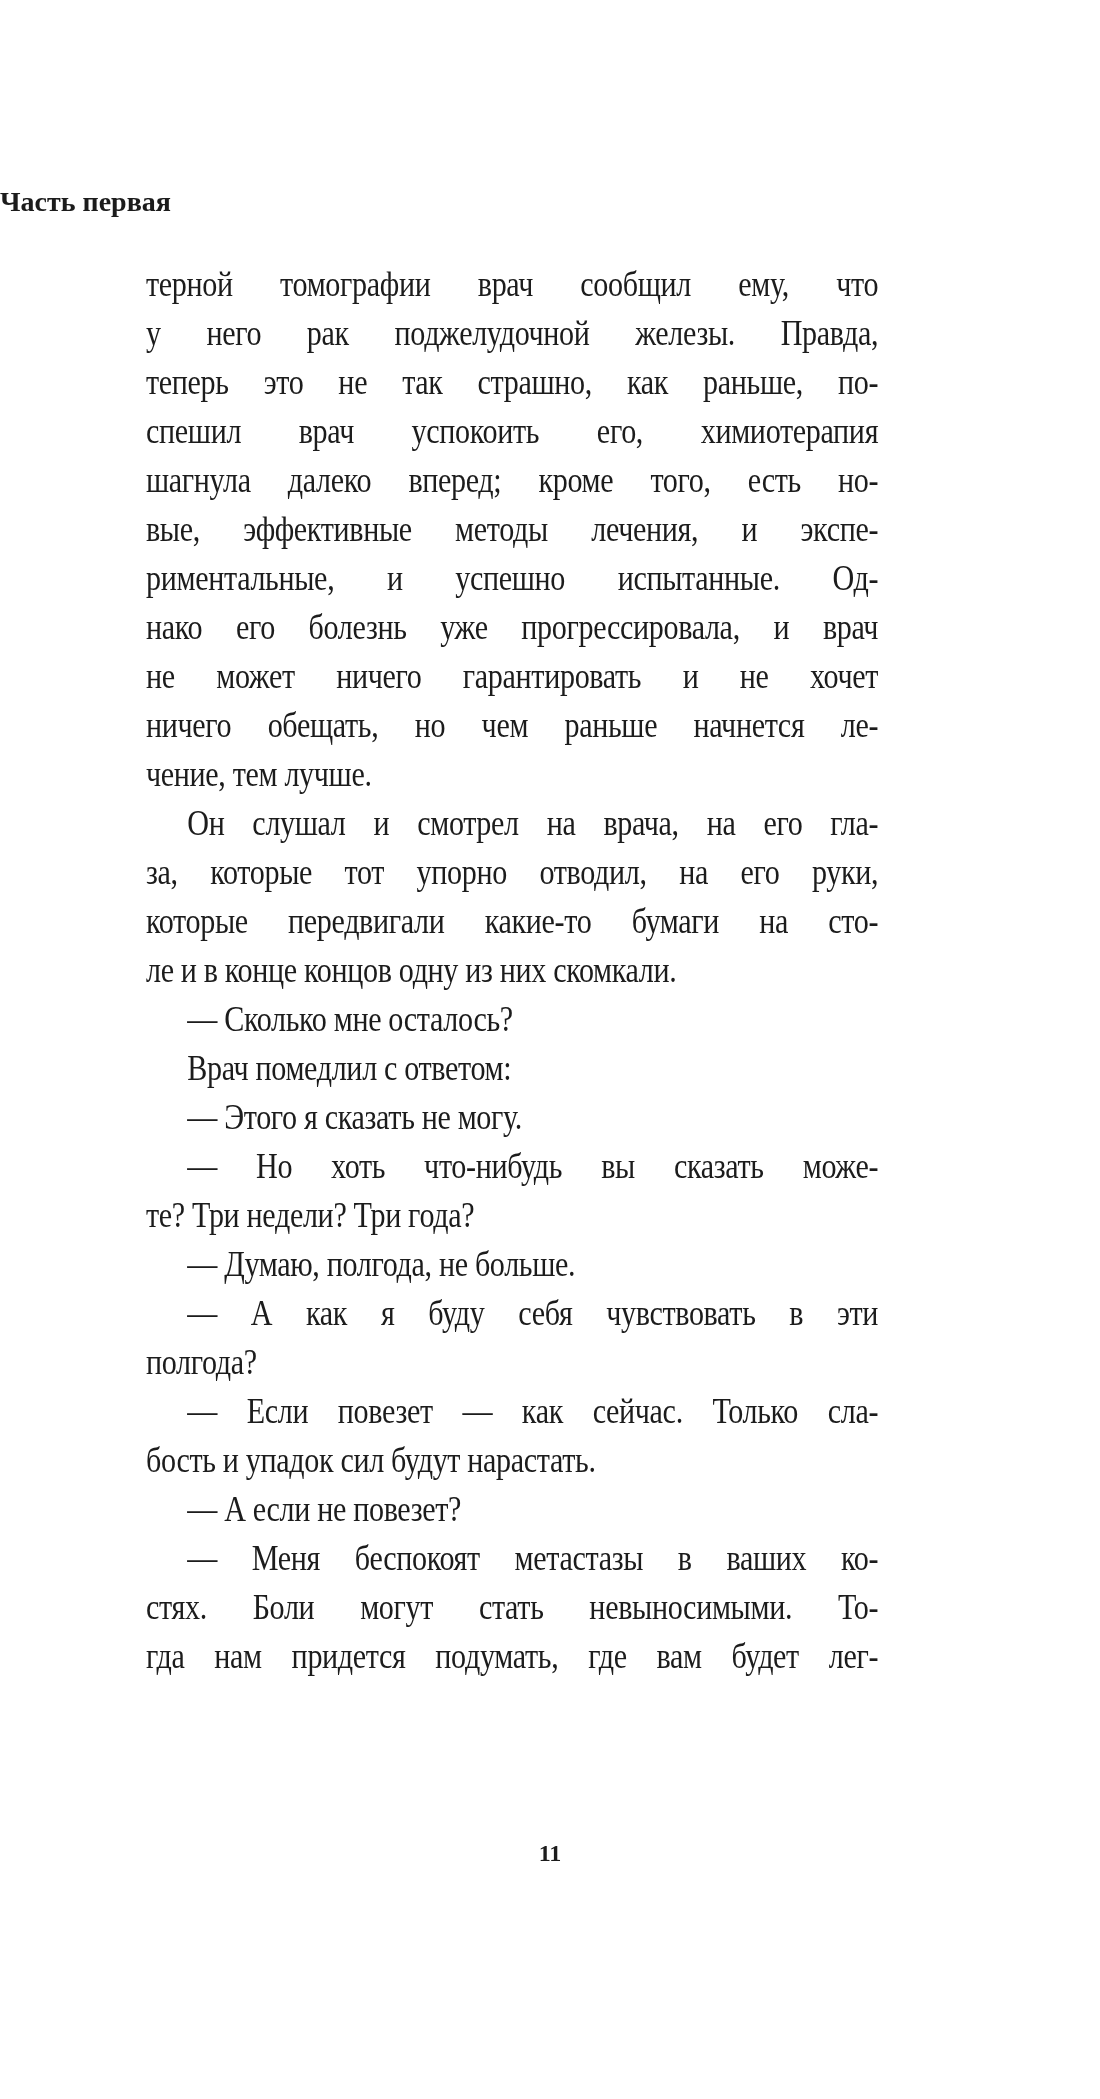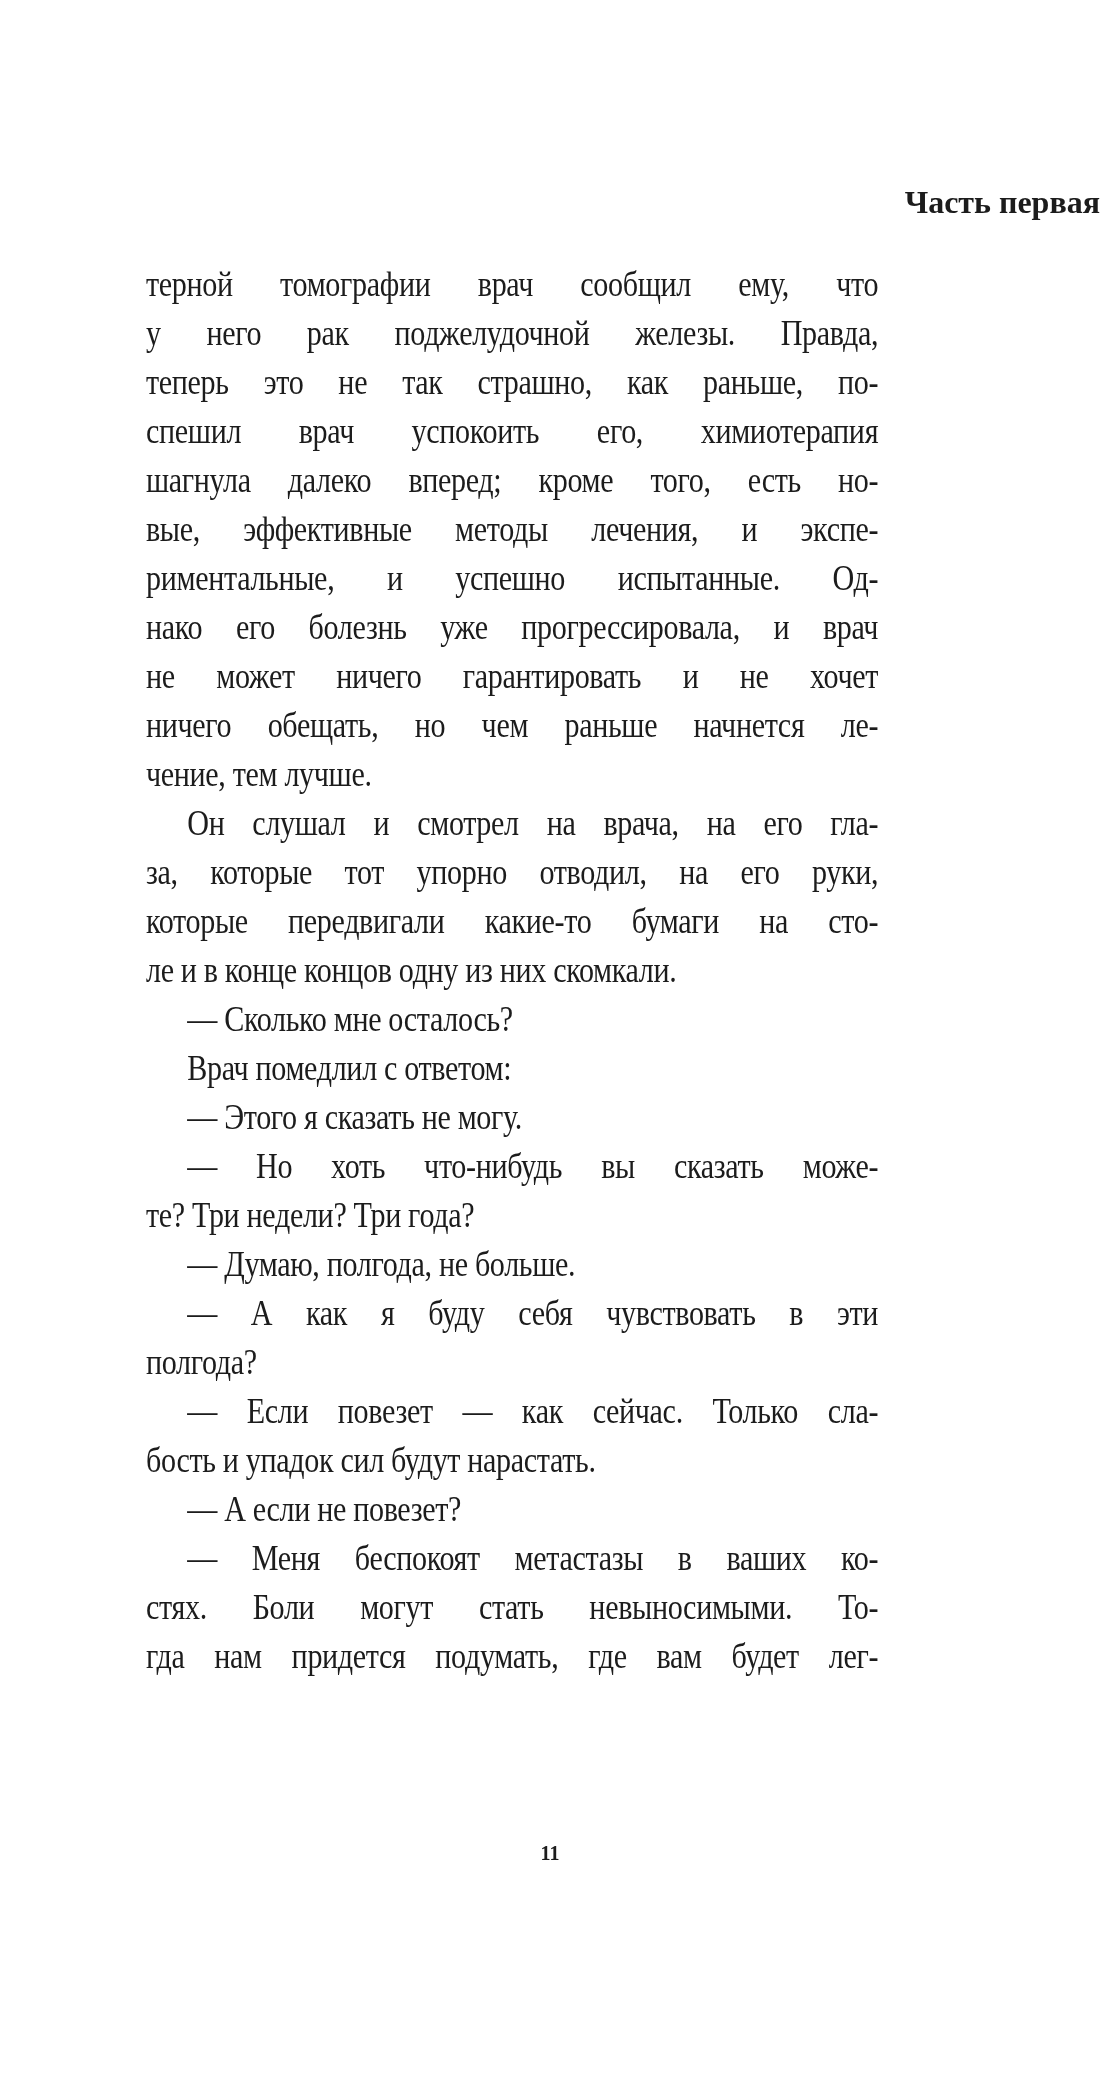--- a/index.html
+++ b/index.html
@@ -3,36 +3,36 @@
 <meta charset="utf-8">
 <style>
   html, body { margin: 0; padding: 0; background: #ffffff; }
   body {
     width: 1100px; height: 2099px; position: relative; overflow: hidden;
     font-family: "Liberation Serif", "DejaVu Serif", serif;
     color: #1c1c1c;
   }
   .running-head {
     position: absolute; top: 182px; left: 0; width: 1100px;
-    text-align: right; font-weight: bold; font-size: 32px; line-height: 40px;
+    text-align: left; font-weight: bold; font-size: 28px; line-height: 40px;
   }
   .text-block {
     position: absolute; top: 260px; left: 146px; width: 732px;
   }
   .line {
     height: 49px; line-height: 49px; font-size: 35px;
     white-space: nowrap; letter-spacing: -0.4px;
     transform: scaleX(0.86); transform-origin: left center;
     width: 116.3%;
   }
   .line.justify { text-align: justify; text-align-last: justify; }
   .line.indent { padding-left: 48px; box-sizing: border-box; }
   .page-number {
     position: absolute; top: 1833px; left: 0; width: 1100px;
-    text-align: center; font-weight: bold; font-size: 20px; line-height: 40px;
+    text-align: center; font-weight: bold; font-size: 24px; line-height: 40px;
   }
 </style>
 </head>
 <body>
 
 <div class="running-head">Часть первая</div>
 
 <div class="text-block" id="text-block">
     <div class="line justify">терной томографии врач сообщил ему, что</div>
     <div class="line justify">у него рак поджелудочной железы. Правда,</div>

